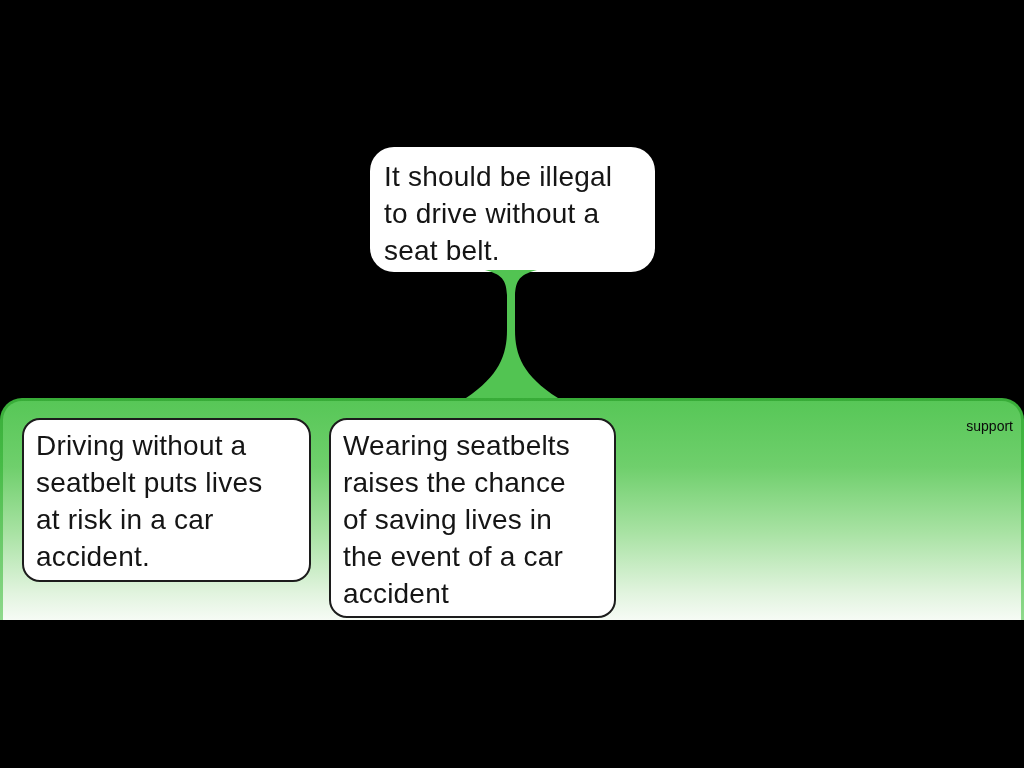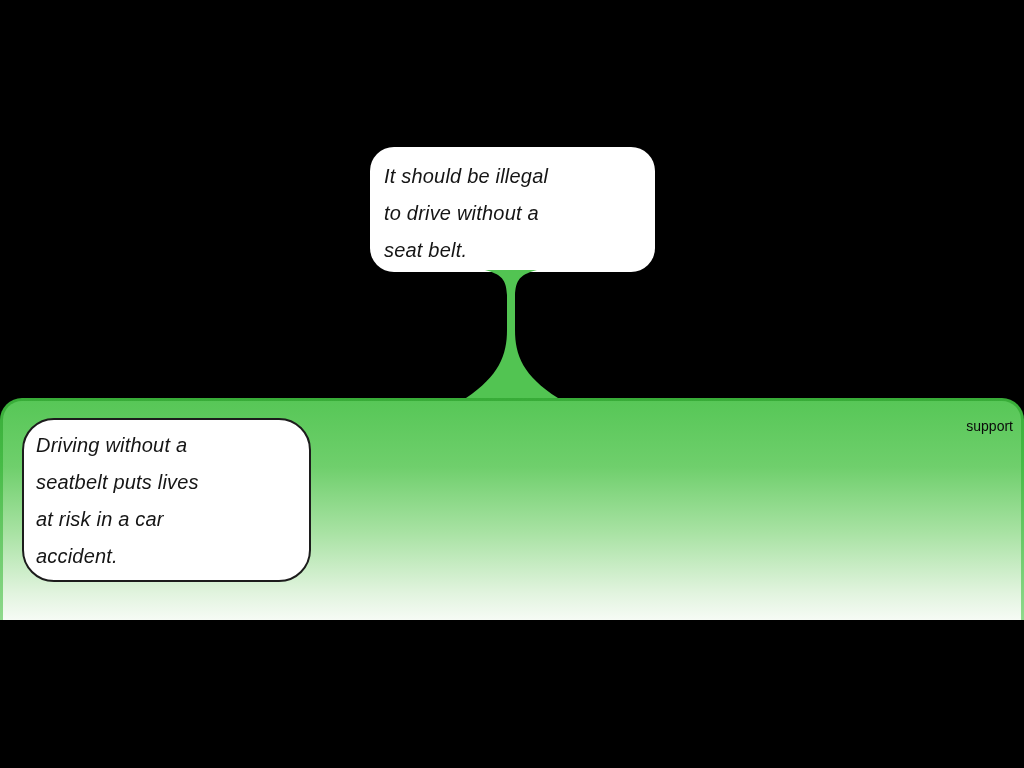--- a/index.html
+++ b/index.html
@@ -13,24 +13,23 @@
   }
   .stage {
     position: relative;
     width: 1024px;
     height: 768px;
     background: #000000;
   }
   .box-text {
     white-space: pre-line;
     color: #151515;
-    font-size: 20px;
+    font-size: 28px;
     line-height: 37px;
     letter-spacing: 0.2px;
-    font-style: italic;
   }
   .claim-box {
     position: absolute;
     left: 370px;
     top: 147px;
     width: 285px;
     height: 125px;
     background: #ffffff;
     border-radius: 24px;
     box-sizing: border-box;
@@ -73,21 +72,21 @@
   }
   .reason {
     position: absolute;
     top: 20px;
     background: #ffffff;
     border: 2px solid #1c1c1c;
     border-radius: 18px;
     box-sizing: border-box;
     padding: 7px 12px;
   }
-  .reason.r1 { left: 22px;  width: 289px; height: 164px; border-radius: 32px; }
+  .reason.r1 { left: 22px;  width: 289px; height: 164px; }
   .reason.r2 { left: 329px; width: 287px; height: 200px; }
   .reason.r3 { left: 633px; width: 291px; height: 199px; }
 </style>
 </head>
 <body>
 
 <div class="stage">
 
   <div class="claim-box">
     <div class="box-text">It should be illegal
@@ -112,16 +111,23 @@
 
     <div class="support-label">support</div>
 
     <div class="reason r1">
       <div class="box-text">Driving without a
 seatbelt puts lives
 at risk in a car
 accident.</div>
     </div>
 
+    <div class="reason r2">
+      <div class="box-text">Wearing seatbelts
+raises the chance
+of saving lives in
+the event of a car
+accident</div>
+    </div>
 
   </div>
 
 </div>
 
 </body></html>

